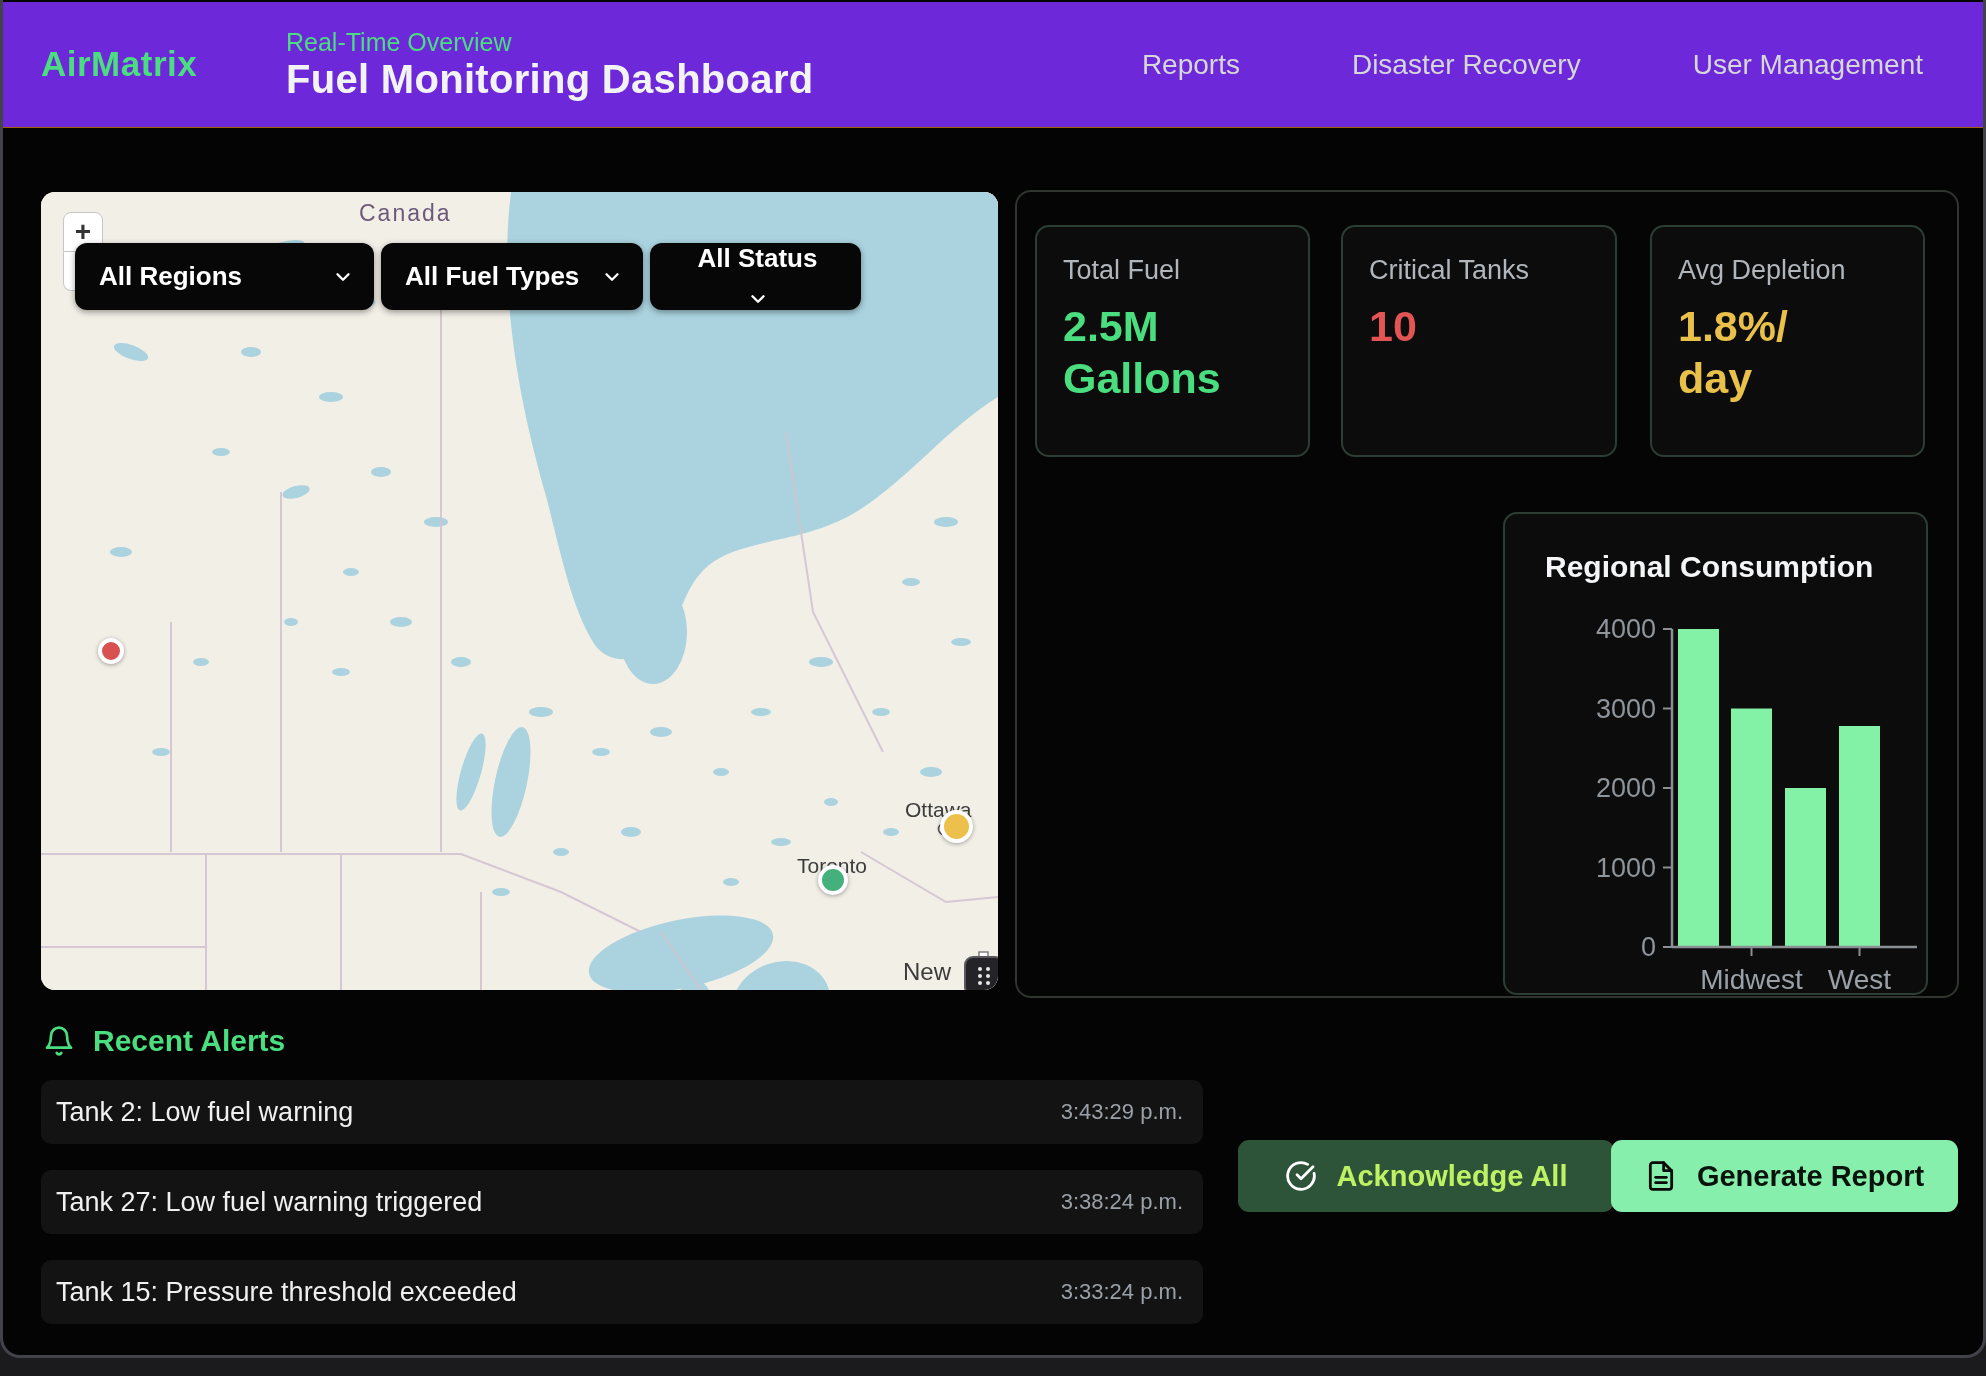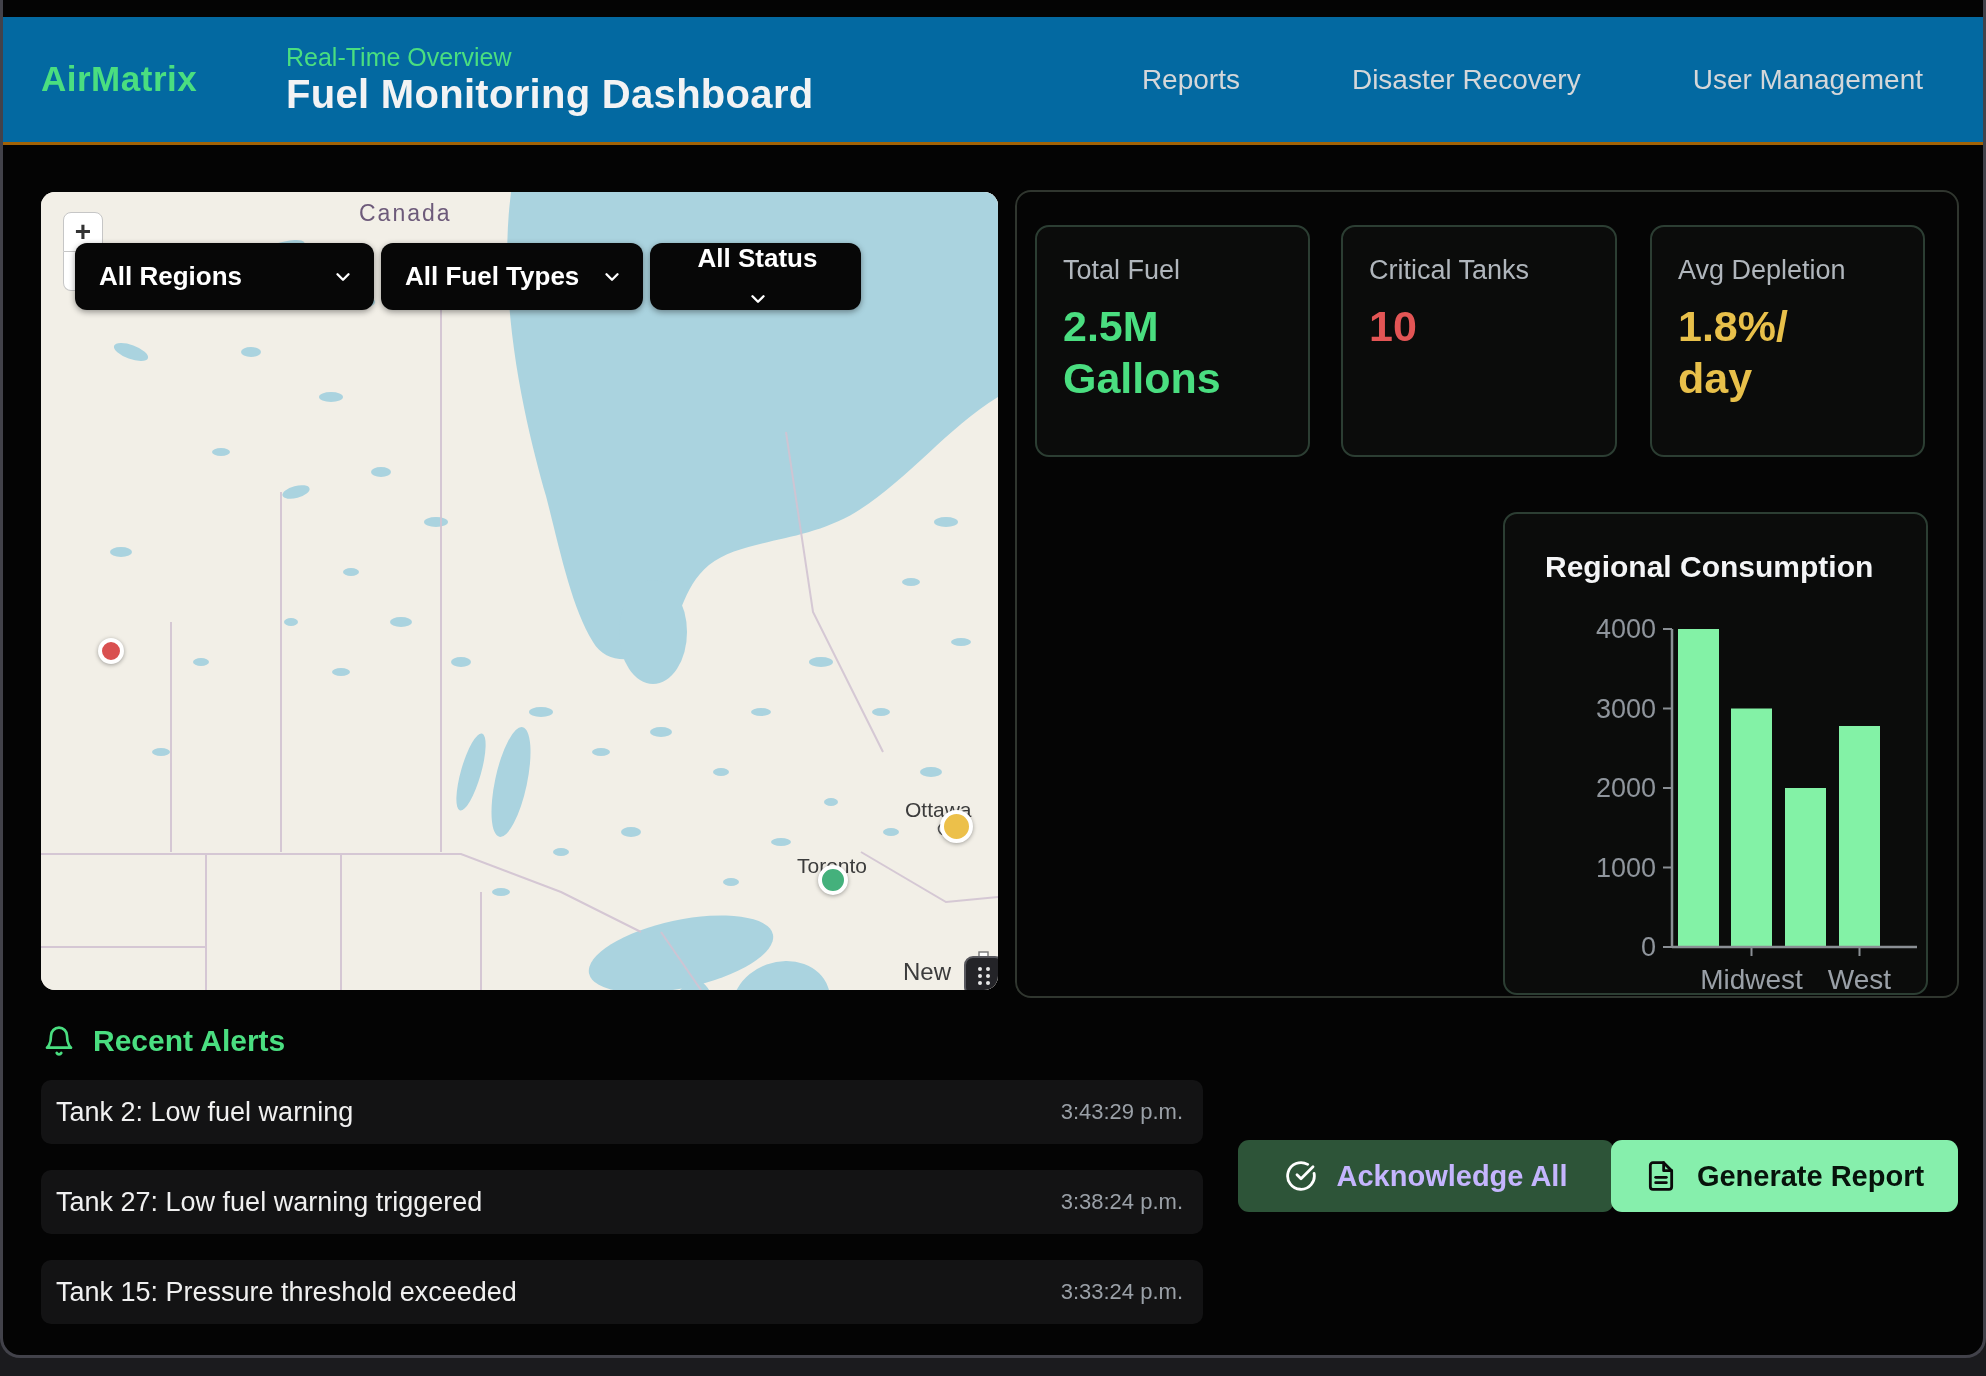--- a/index.html
+++ b/index.html
@@ -6,21 +6,21 @@
   body{
     width:1986px;height:1376px;position:relative;background:#1b1b1e;
     font-family:"Liberation Sans", sans-serif;overflow:hidden;
   }
   #app{
     position:absolute;left:0;top:0;width:1986px;height:1358px;box-sizing:border-box;
     background:#040404;border:3px solid #42424a;border-top:none;
     border-radius:0 0 20px 20px;overflow:hidden;
   }
   
-  #header{position:absolute;left:0;top:17px;width:100%;height:125px;background:#0369a1;border-bottom:3px solid #a16207;}
+  #header{position:absolute;left:0;top:2px;width:100%;height:125px;background:#6d28d9;border-bottom:1px solid #a16207;}
   #brand{position:absolute;left:38px;top:42px;font-size:35px;font-weight:bold;color:#4ade80;letter-spacing:.5px;cursor:pointer;}
   #title-block{position:absolute;left:283px;top:18px;}
   #page-title{font-size:40px;font-weight:bold;color:#f2f3f4;letter-spacing:.3px;}
   #page-subtitle{font-size:25px;color:#4ade80;margin-top:8px;}
   #nav{position:absolute;right:60px;top:0;height:125px;display:flex;align-items:center;gap:112px;}
   .nav-item{font-size:28px;color:#d5d7d9;cursor:pointer;white-space:nowrap;}
   
   #map-panel{position:absolute;left:38px;top:192px;width:957px;height:798px;border-radius:14px;overflow:hidden;background:#f2efe7;}
   #map-canvas{position:absolute;left:0;top:0;}
   .map-label{position:absolute;color:#3c3c3c;pointer-events:none;}
@@ -62,21 +62,21 @@
   #alerts-title{font-size:30px;font-weight:bold;color:#4ade80;}
   .alert-row{position:absolute;left:38px;width:1162px;height:64px;background:#131314;border-radius:10px;
     display:flex;align-items:center;justify-content:space-between;padding:0 20px 0 15px;
     box-sizing:border-box;cursor:pointer;}
   .alert-msg{font-size:27px;color:#f0f0f0;}
   .alert-time{font-size:22px;color:#9aa0a7;}
   
   .act-btn{position:absolute;top:1140px;height:72px;border:none;border-radius:11px;display:flex;
     align-items:center;justify-content:center;gap:20px;font-family:"Liberation Sans",sans-serif;
     font-size:29px;font-weight:bold;cursor:pointer;}
-  #act-0{left:1235px;width:376px;background:#2d5438;color:#c4b5fd;}
+  #act-0{left:1235px;width:376px;background:#2d5438;color:#bef264;}
   #act-1{left:1608px;width:347px;background:#86efac;color:#07130b;}
 </style>
 </head>
 <body>
 
 <div id="app">
 
   <div id="header">
     <div id="brand">AirMatrix</div>
     <div id="title-block">

